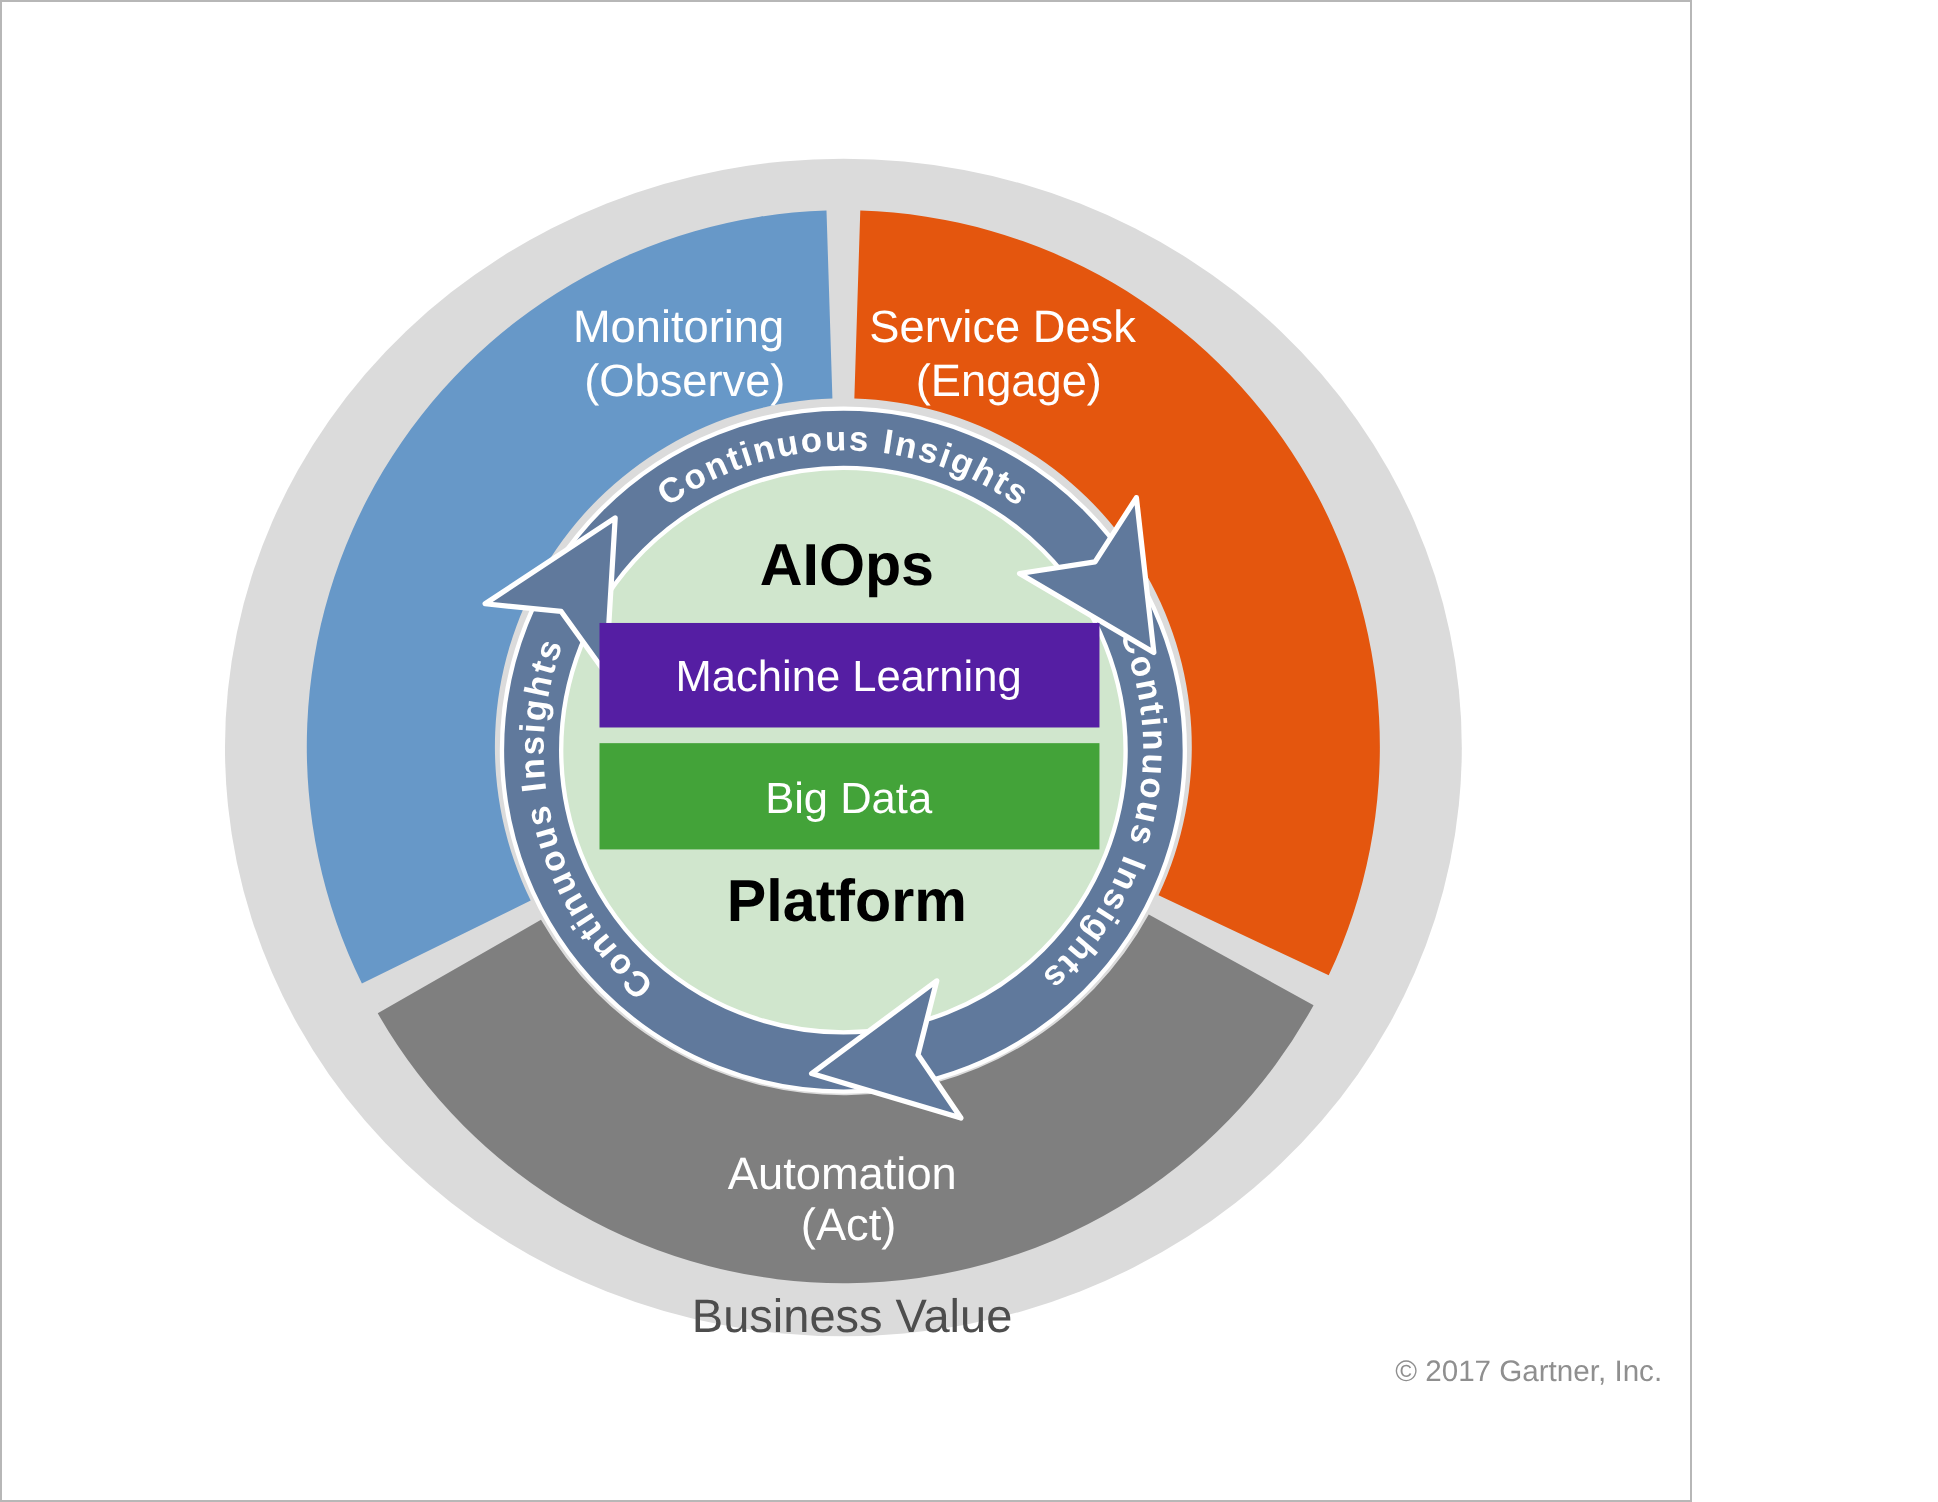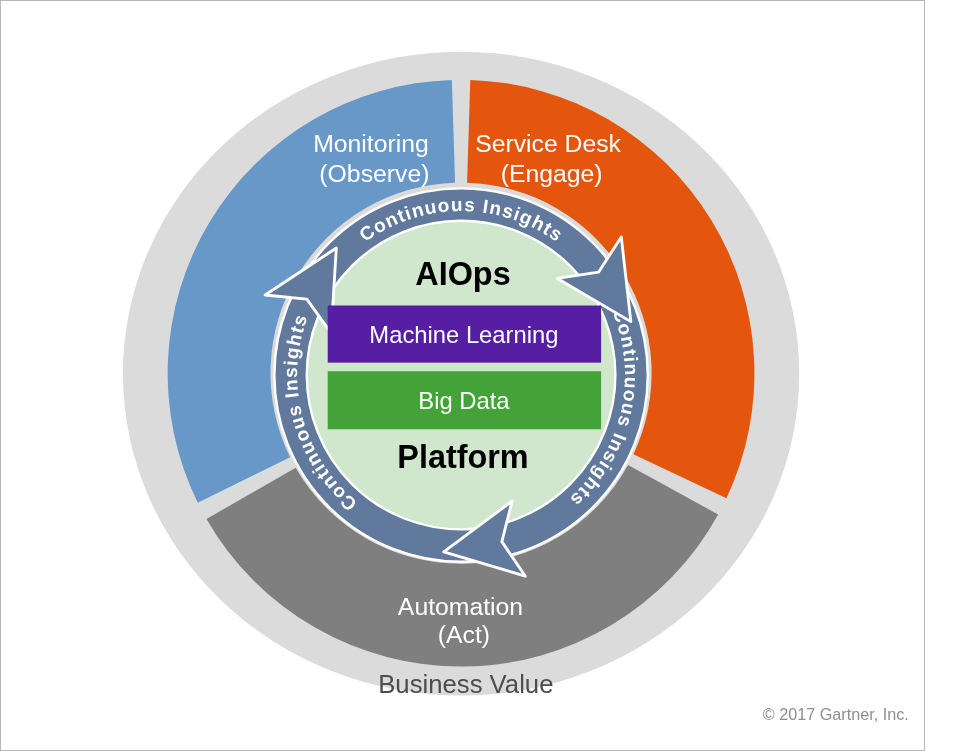--- a/index.html
+++ b/index.html
@@ -3,21 +3,21 @@
 <meta charset="utf-8">
 <style>
   html, body {
     margin: 0;
     padding: 0;
     background: #ffffff;
     font-family: "Liberation Sans", sans-serif;
   }
   .page {
     position: relative;
-    width: 925px;
+    width: 846px;
     height: 751px;
     box-sizing: border-box;
     border: 1px solid #b7b7b7;
     background: #ffffff;
     overflow: hidden;
   }
   svg { display: block; width: 100%; height: 100%; }
 
   text { font-family: "Liberation Sans", sans-serif; }
   .seg-label   { font-size: 26px; fill: #ffffff; text-anchor: middle; }

